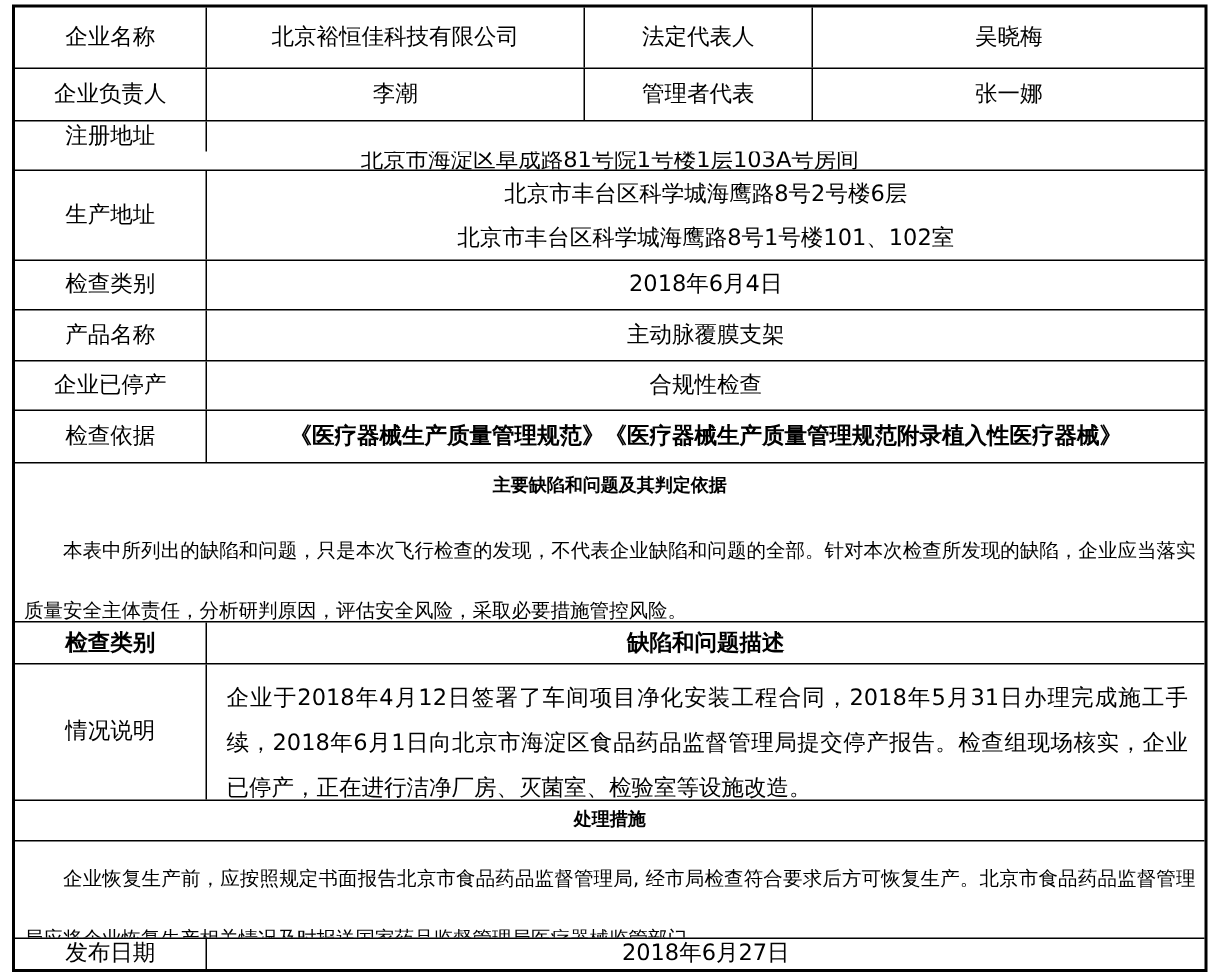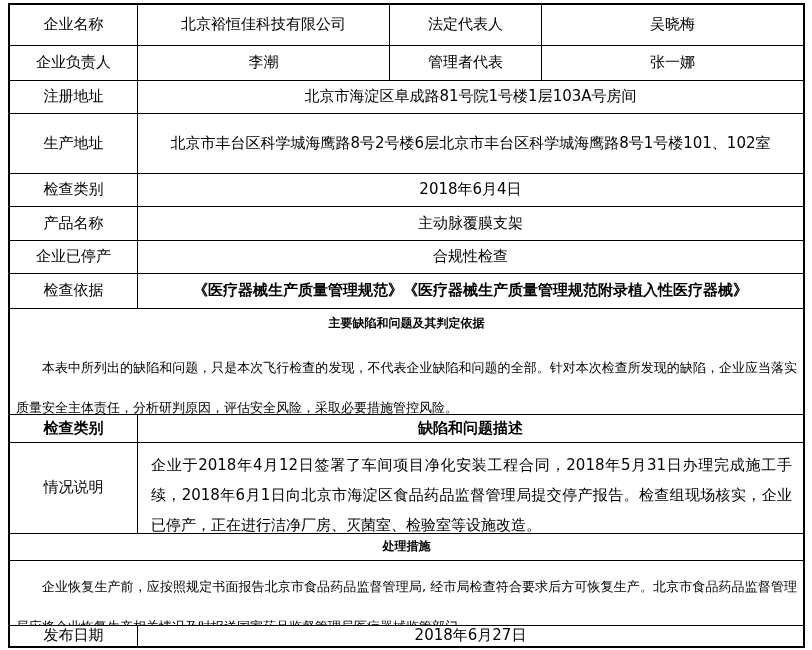--- a/index.html
+++ b/index.html
@@ -33,21 +33,21 @@
     font-size: 15px;
     line-height: 1.3;
     overflow: hidden;
   }
   .cell:last-child { border-right: none; }
   .c1 { width: 128px; flex-shrink: 0; }
   .c2 { width: 252px; flex-shrink: 0; }
   .c3 { width: 152px; flex-shrink: 0; }
   .grow { flex: 1; }
   .bold { font-weight: bold; }
-  .multiline { flex-direction: row; line-height: 29px; }
+  .multiline { flex-direction: column; line-height: 29px; }
   
   .section-cell {
     display: block;
     text-align: left;
     padding: 7px 6px 0 6px;
   }
   .section-title {
     text-align: center;
     font-weight: bold;
     font-size: 12px;
@@ -85,21 +85,21 @@
     <div class="cell grow">吴晓梅</div>
   </div>
 
   <div class="row" style="height:35px;">
     <div class="cell c1">企业负责人</div>
     <div class="cell c2">李潮</div>
     <div class="cell c3">管理者代表</div>
     <div class="cell grow">张一娜</div>
   </div>
 
-  <div class="row" style="height:33px;">
+  <div class="row" style="height:33px;flex-direction:column;">
     <div class="cell c1">注册地址</div>
     <div class="cell grow">北京市海淀区阜成路81号院1号楼1层103A号房间</div>
   </div>
 
   <div class="row" style="height:60px;">
     <div class="cell c1">生产地址</div>
     <div class="cell grow multiline">
       <div>北京市丰台区科学城海鹰路8号2号楼6层</div>
       <div>北京市丰台区科学城海鹰路8号1号楼101、102室</div>
     </div>

